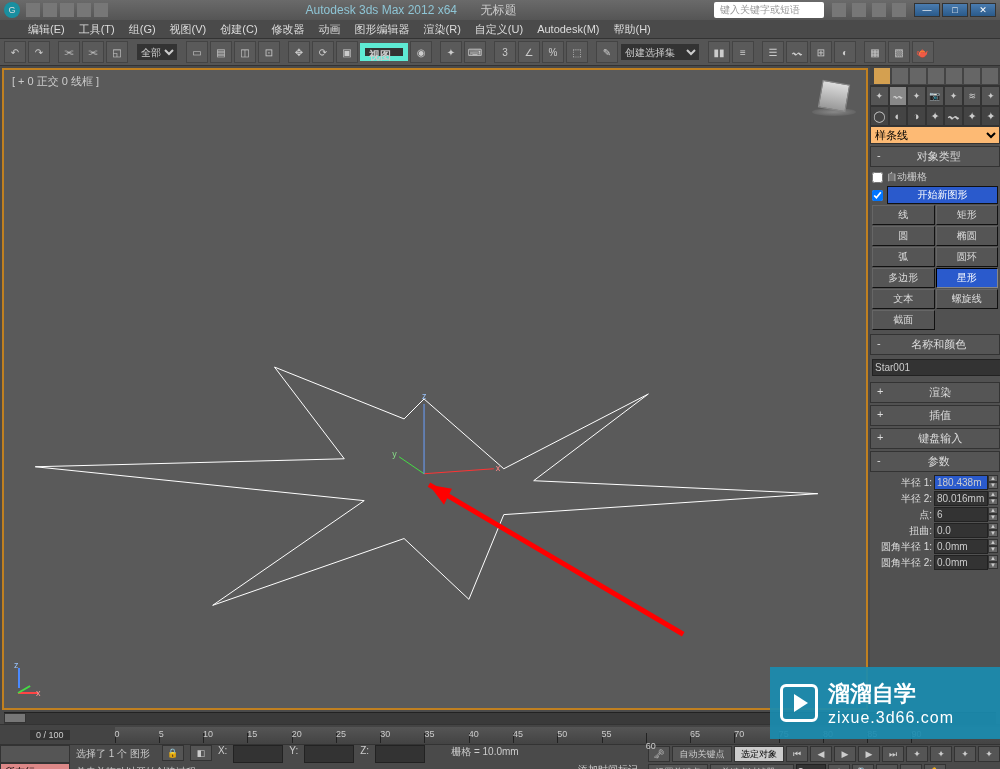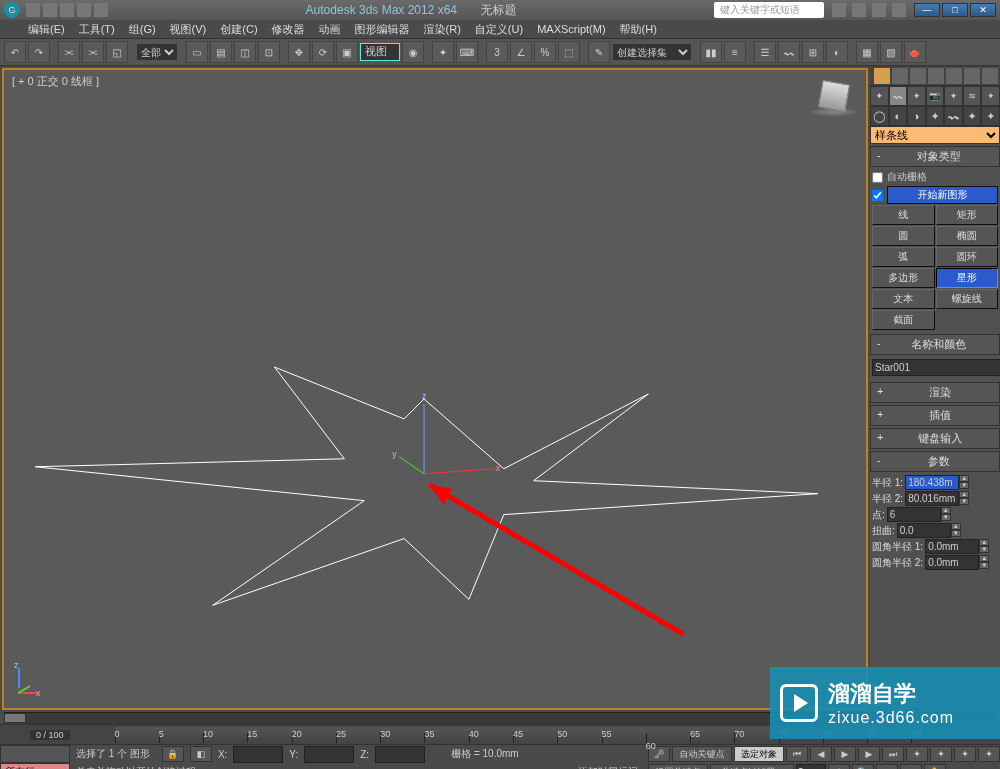--- a/index.html
+++ b/index.html
@@ -18,21 +18,21 @@
 
 
 .menubar { height: 18px; background: #4a4a4a; display: flex; padding: 0 28px; gap: 14px; align-items: center; font-size: 11px; color: #ddd; }
 .menubar span { cursor: default; }
 
 
 .toolbar { height: 28px; background: #555; border-top: 1px solid #333; border-bottom: 1px solid #333; display: flex; align-items: center; padding: 0 4px; gap: 2px; }
 .toolbar .tbtn { width: 22px; height: 22px; background: #5a5a5a; border: 1px solid #444; display: inline-flex; align-items:center; justify-content:center; font-size:10px; color:#ccc; }
 .toolbar .sep { width: 4px; height: 22px; }
 .toolbar select { background: #333; color: #ccc; border: 1px solid #555; font-size: 10px; height: 18px; }
-.toolbar .viewcombo { background:#333; color:#ccc; height:18px; padding:0 12px 0 4px; border:1px solid #5eead4; position:relative; }
+.toolbar .viewcombo { background:#333; color:#ccc; height:18px; padding:0 12px 0 4px; border:5px solid #5eead4; position:relative;font-weight:bold; }
 
 
 .main { display: flex; height: 646px; }
 .viewport { flex: 1; background: #5a5a5a; border: 2px solid #c08020; position: relative; margin: 2px; }
 .viewport-label { position: absolute; top: 4px; left: 8px; color: #ccc; font-size: 11px; }
 .viewcube { position: absolute; top: 8px; right: 10px; width: 44px; height: 44px; }
 .viewcube .cube { width: 28px; height: 28px; background: linear-gradient(#ddd, #999); margin: 4px auto; transform: rotate(10deg); border:1px solid #888; }
 .viewcube .base { width: 44px; height: 8px; background: radial-gradient(#888, #555); border-radius: 50%; margin-top:-6px; }
 
 .axis-gizmo { position: absolute; bottom: 10px; left: 10px; width: 30px; height: 30px; }
@@ -66,21 +66,21 @@
 .chk-row input { width: 11px; height: 11px; }
 .btn-blue { background: #2a5acc; color: #fff; padding: 1px 4px; border: 1px solid #111; font-size: 10px; text-align: center; flex:1; }
 
 .type-grid { display: grid; grid-template-columns: 1fr 1fr; gap: 1px; }
 .type-btn { background: #555; border: 1px outset #666; padding: 2px; text-align: center; font-size: 10px; color: #ddd; cursor: default; }
 .type-btn.active { background: #2a5acc; color: #fff; border: 1px inset #333; }
 
 .name-row { display: flex; margin: 2px 0; }
 .name-row input { flex: 1; background: #333; color: #ccc; border: 1px solid #222; font-size: 10px; padding: 2px; }
 
-.param-row { display: flex; align-items: center; margin: 1px 0; justify-content: flex-start; gap: 2px; }
+.param-row { display: flex; align-items: center; margin: 1px 0; justify-content: flex-end; gap: 2px; }
 .param-row label { font-size: 10px; color: #ddd; }
 .param-row .spinner { display: flex; }
 .param-row input { width: 54px; background: #333; color: #ccc; border: 1px solid #222; font-size: 10px; padding: 1px 2px; text-align: left; }
 .param-row input.hl { background: #2a5acc; }
 .param-row .spin-btns { display: flex; flex-direction: column; }
 .param-row .spin-btns span { width: 10px; height: 7px; background: #666; border: 1px solid #333; font-size: 6px; line-height: 5px; text-align: center; }
 
 
 .timeline { height: 20px; background: #444; display: flex; align-items: center; font-size: 9px; border-top: 1px solid #333; gap: 41px; }
 .timeline .marker { background: #333; padding: 0 6px; color: #ccc; margin-left: 30px; }
@@ -90,21 +90,21 @@
 
 .slider-track { height: 12px; background: #3a3a3a; border-top: 1px solid #222; position: relative; margin: 0 4px; }
 .slider-track .handle { position: absolute; left: 0; width: 22px; height: 10px; background: #777; border: 1px solid #333; top: 0; }
 
 
 .statusbar { height: 38px; background: #4a4a4a; display: flex; font-size: 10px; border-top: 1px solid #333; }
 .statusbar .left { width: 70px; display: flex; flex-direction: column; }
 .statusbar .left .cell { border: 1px solid #333; padding: 1px 4px; height: 18px; background: #555; }
 .statusbar .left .cell.pink { background: #d88; color: #000; }
 .statusbar .mid { flex: 1; display: flex; flex-direction: column; }
-.statusbar .mid .row { display: flex; height: 18px; align-items: center; gap: 6px; }
+.statusbar .mid .row { display: flex; height: 18px; gap: 6px; }
 .statusbar .mid .info { padding: 2px 6px; color: #ccc; }
 .statusbar .lbl { color: #ccc; }
 .statusbar .sbtn { width: 22px; height: 16px; background: #555; border: 1px solid #333; display: inline-flex; align-items:center; justify-content:center; font-size:9px;}
 .statusbar .right { display: flex; flex-direction: column; }
 .statusbar .right .row { display: flex; gap: 2px; height: 18px; align-items: center; }
 
 
 .watermark { position: absolute; right: 0; bottom: 30px; width: 230px; height: 72px; background: rgba(26, 140, 176, 0.92); display: flex; align-items: center; padding: 0 10px; gap: 10px; }
 .watermark .play { width: 38px; height: 38px; border: 3px solid #fff; border-radius: 6px; display: flex; align-items: center; justify-content: center; }
 .watermark .play::after { content: ""; border-left: 14px solid #fff; border-top: 9px solid transparent; border-bottom: 9px solid transparent; margin-left: 4px; }
@@ -146,21 +146,21 @@
   <span>编辑(E)</span>
   <span>工具(T)</span>
   <span>组(G)</span>
   <span>视图(V)</span>
   <span>创建(C)</span>
   <span>修改器</span>
   <span>动画</span>
   <span>图形编辑器</span>
   <span>渲染(R)</span>
   <span>自定义(U)</span>
-  <span>MAXScript(M)</span>
+  <span>Autodesk(M)</span>
   <span>帮助(H)</span>
 </div>
 
 <div class="toolbar">
   <span class="tbtn">↶</span>
   <span class="tbtn">↷</span>
   <span class="sep"></span>
   <span class="tbtn">⫘</span>
   <span class="tbtn">⫘</span>
   <span class="tbtn">◱</span>

